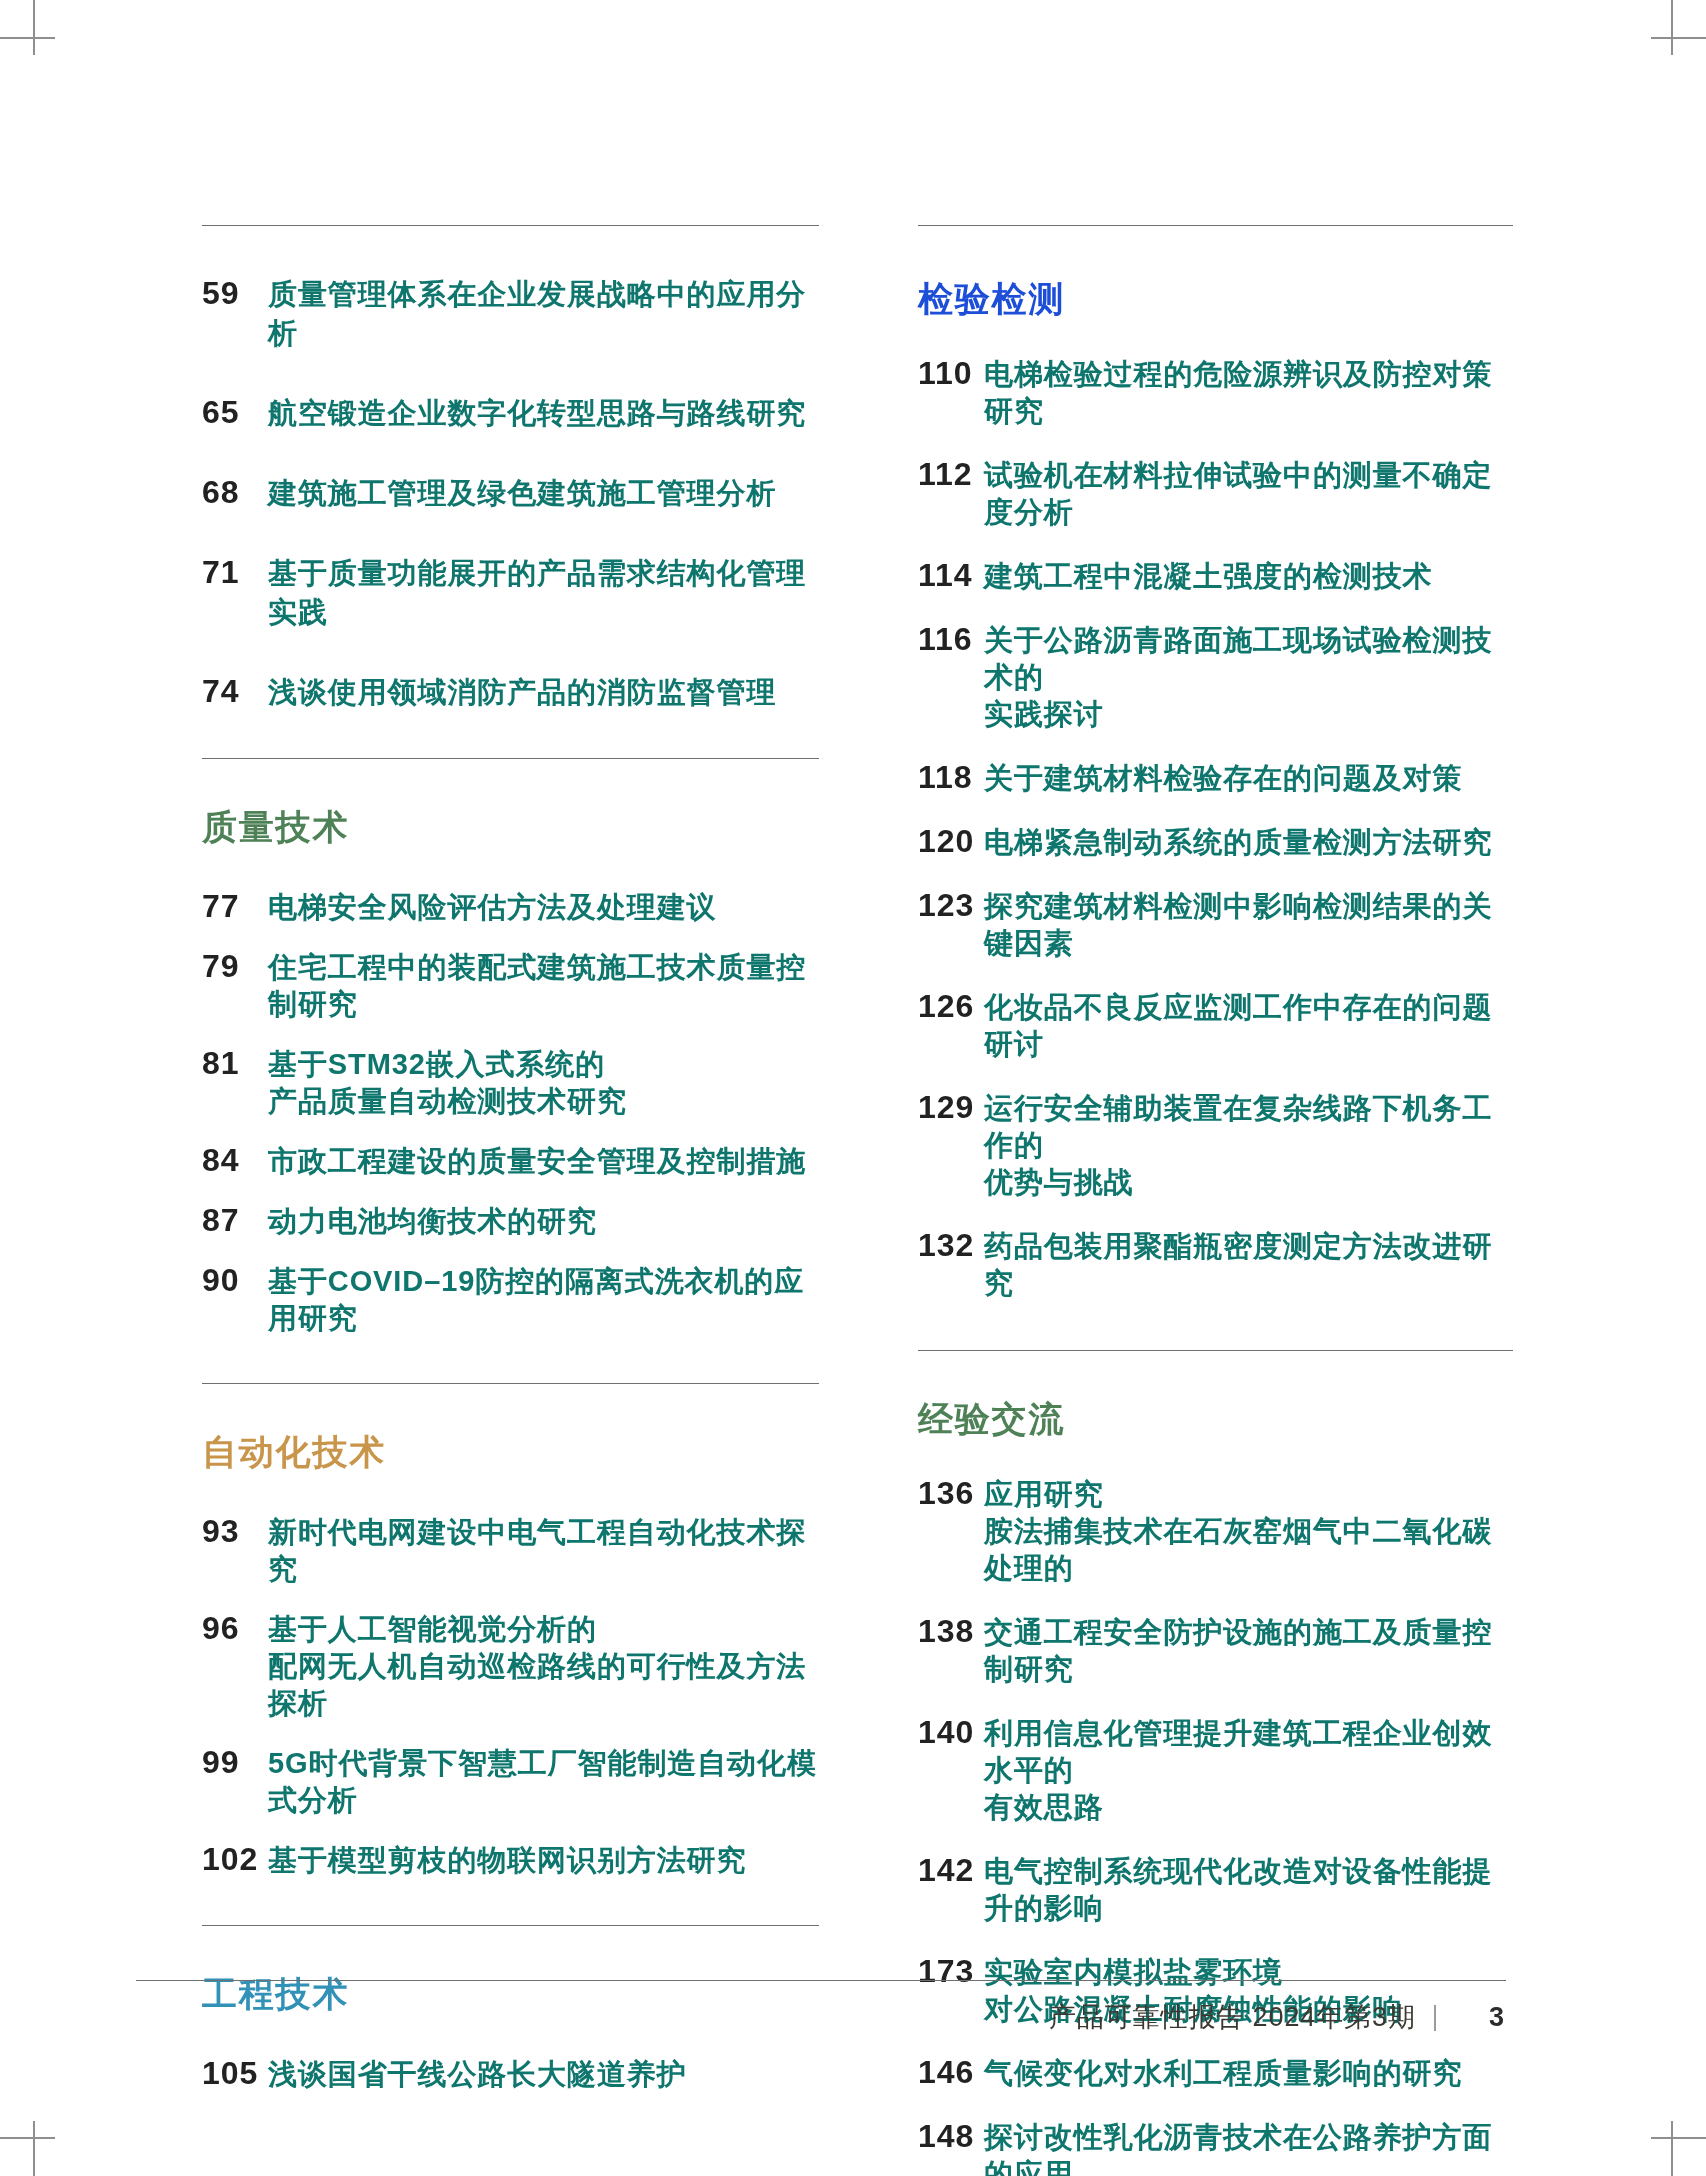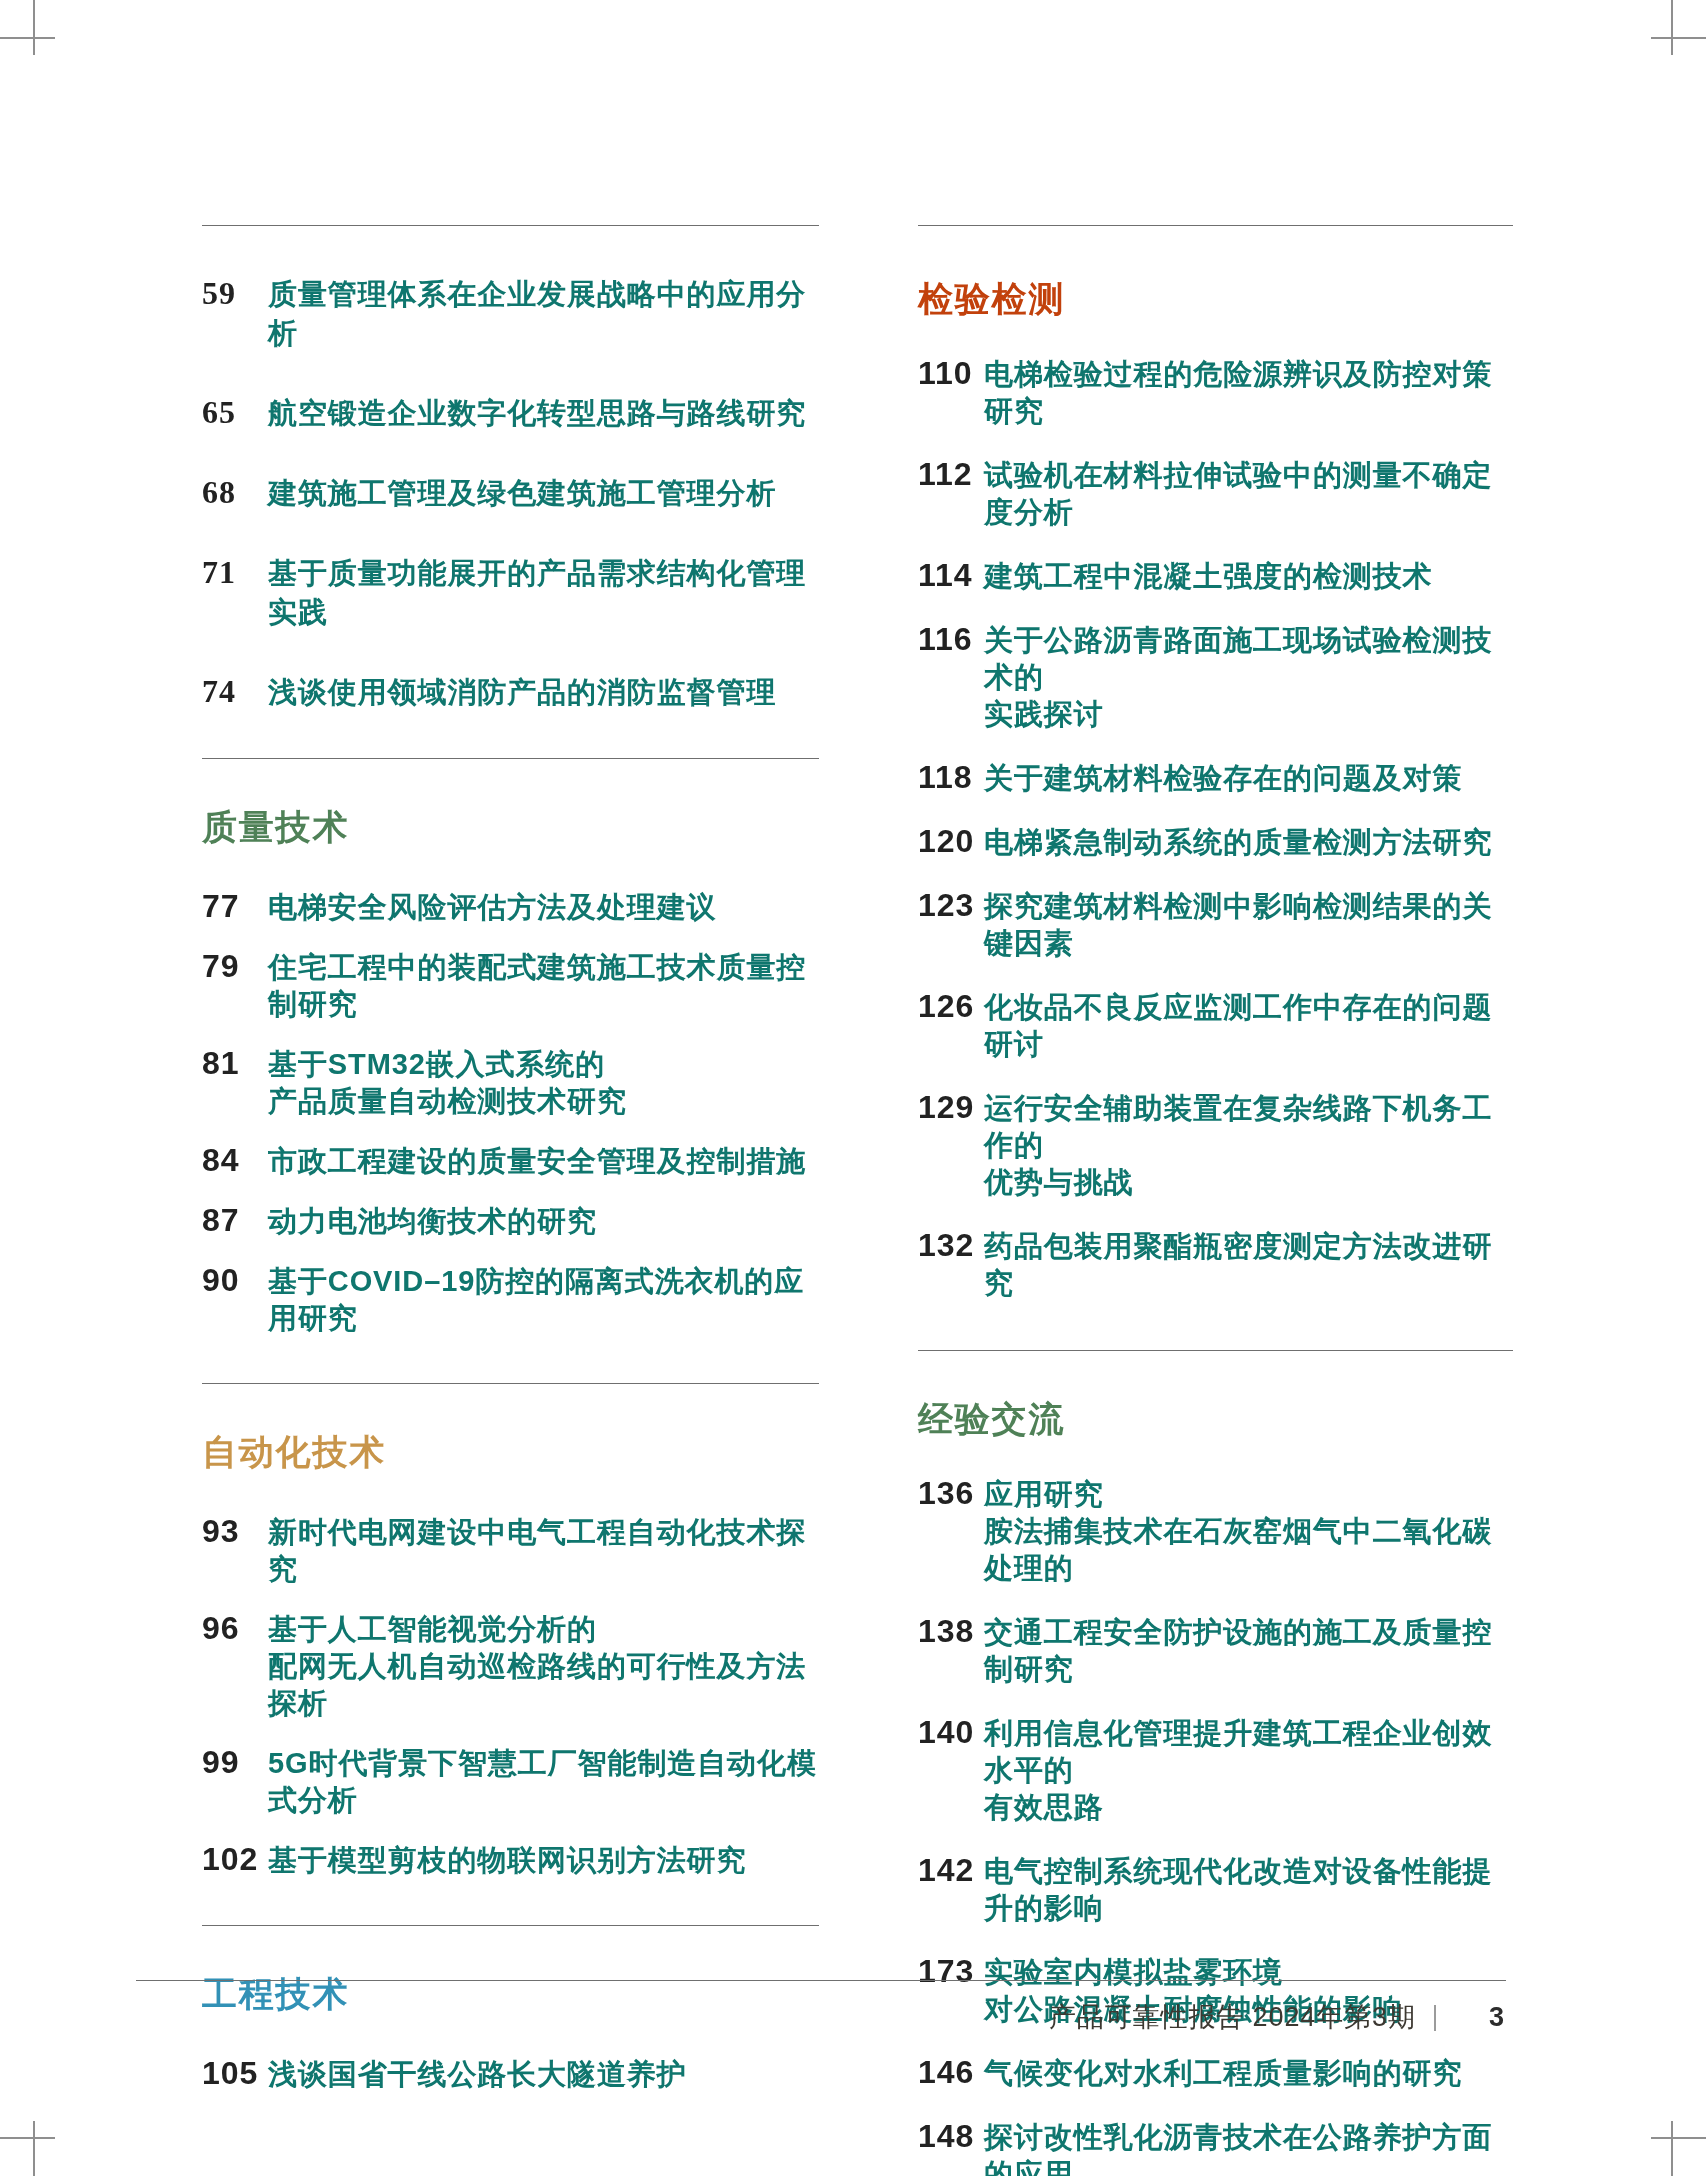--- a/index.html
+++ b/index.html
@@ -51,21 +51,21 @@
   }
   .entry .title {
     flex:1;
     font-size:29px; font-weight:600; line-height:37px;
     color:#0f766e; letter-spacing:0.9px;
   }
   .col-left  .entry { margin-bottom:22px; }
   .col-right .entry { margin-bottom:26px; }
   .col-left  .entry.wide { margin-bottom:40px; }
   .col-left  .entry.wide .num,
-  .col-left  .entry.wide .title { line-height:39px;font-family:Liberation Serif, serif; }
+  .col-left  .entry.wide .title { line-height:39px; }
 
   
   .footer-rule {
     position:absolute; left:136px; top:1980px; width:1370px;
     border-top:1.8px solid #6f6f6f;
   }
   .footer {
     position:absolute; top:2002px; right:201px;
     display:flex; align-items:center;
     font-size:27px; line-height:31px; color:#3c3831;
@@ -191,21 +191,21 @@
     <div class="section-header" style="color: rgb(50, 145, 182);">工程技术</div>
     <div class="entry">
       <div class="num">105</div>
       <div class="title">
         <div>浅谈国省干线公路长大隧道养护</div>
       </div>
     </div>
   </div>
 <div class="col col-right">
     <div class="rule rule-top"></div>
-    <div class="section-header" style="color: #c2410c;">检验检测</div>
+    <div class="section-header" style="color: #1d4ed8;">检验检测</div>
     <div class="entry">
       <div class="num">110</div>
       <div class="title">
         <div>电梯检验过程的危险源辨识及防控对策研究</div>
       </div>
     </div>
     <div class="entry">
       <div class="num">112</div>
       <div class="title">
         <div>试验机在材料拉伸试验中的测量不确定度分析</div>

